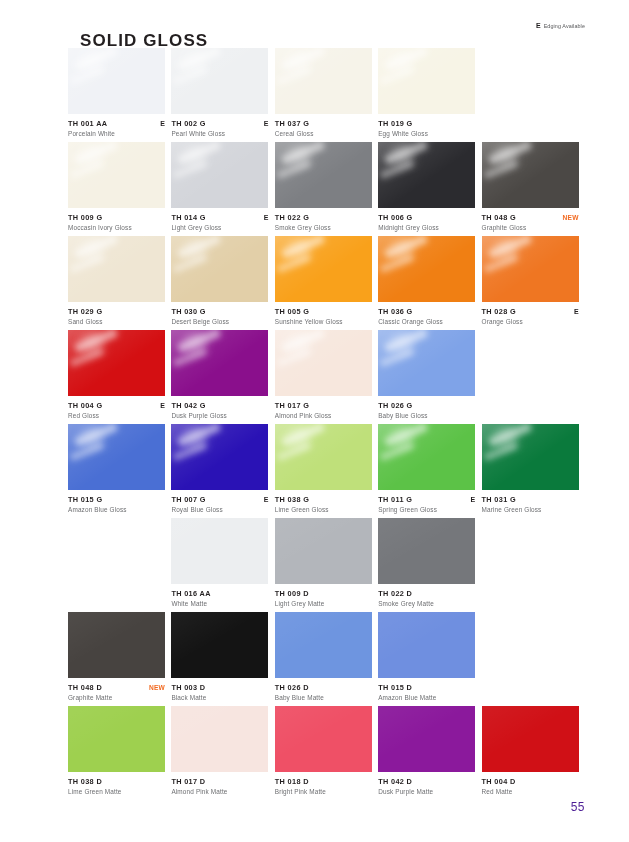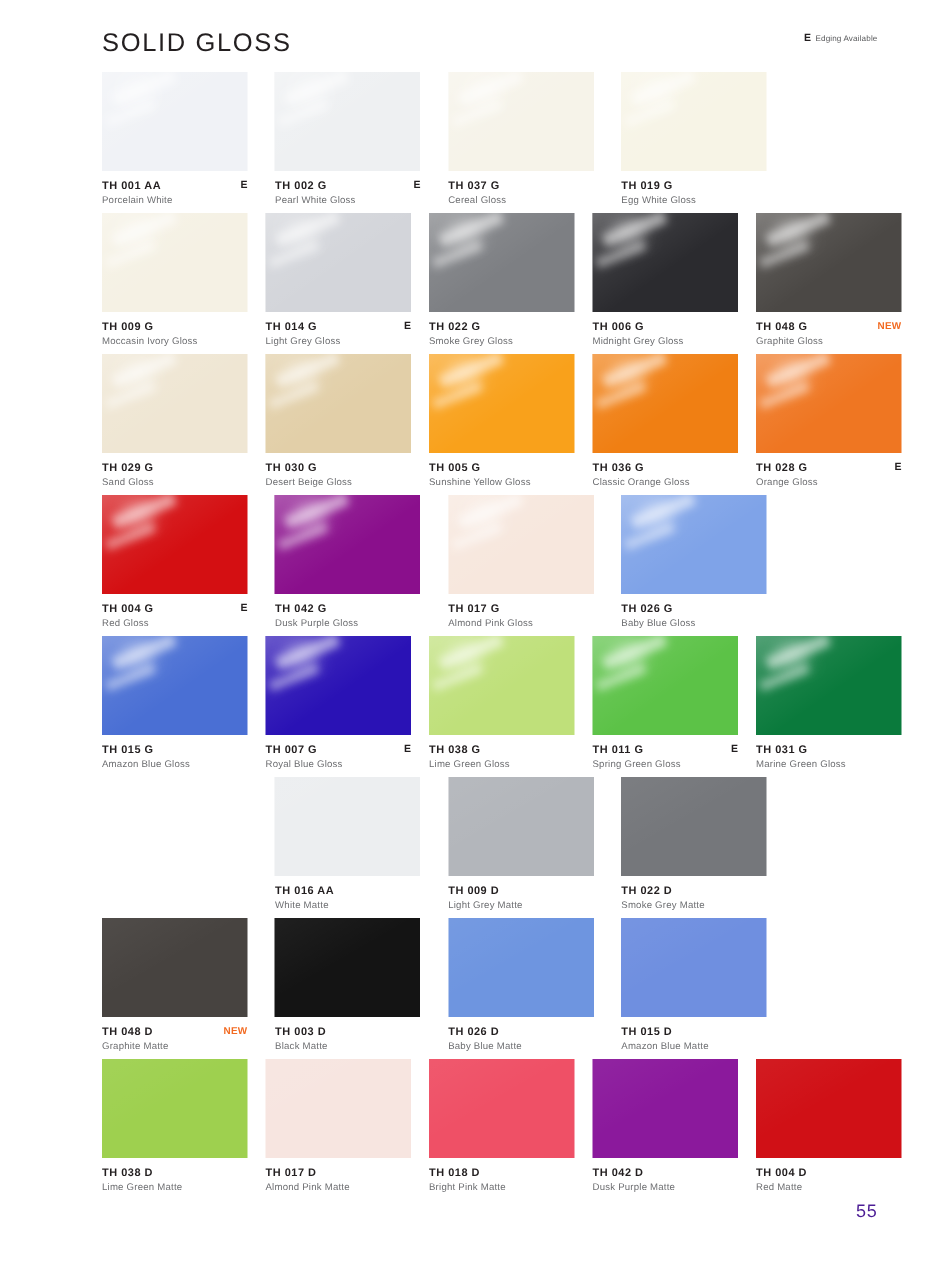--- a/index.html
+++ b/index.html
@@ -27,25 +27,25 @@
   
   .header {
     position: absolute;
     left: 68px;
     top: 18px;
     right: 44px;
     height: 26px;
   }
   .section-title {
     font-size: 17px;
-    font-weight: normal;
+    font-weight: bold;
     letter-spacing: 1.1px;
     color: #231f20;
     line-height: 22px;
-    margin: 0;
+    margin: 12px;
   }
   .legend {
     position: absolute;
     right: 0;
     top: 4px;
     display: flex;
     align-items: center;
     gap: 3px;
     white-space: nowrap;
   }
@@ -76,21 +76,21 @@
 
   
   .grid {
     position: absolute;
     left: 68px;
     top: 48px;
     width: 517px;
   }
   .row {
     display: flex;
-    gap: 12px;
+    gap: 0;
     margin-bottom: 0;
     height: 94px;
   }
   .cell {
     width: 103.4px;
     box-sizing: border-box;
     padding-right: 0;
     position: relative;
   }
   .cell .inner {

